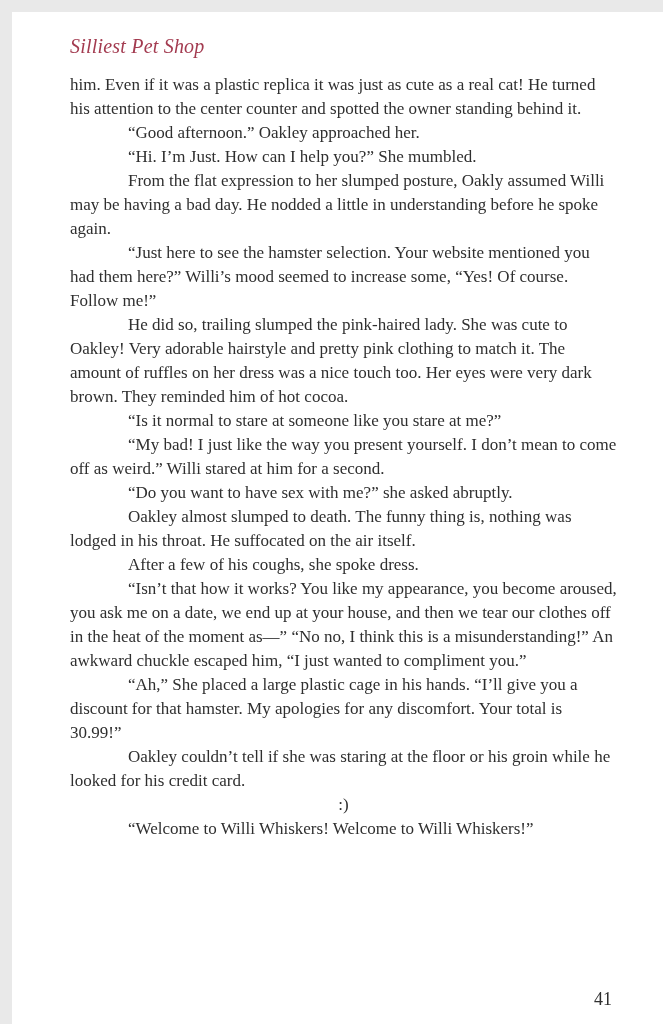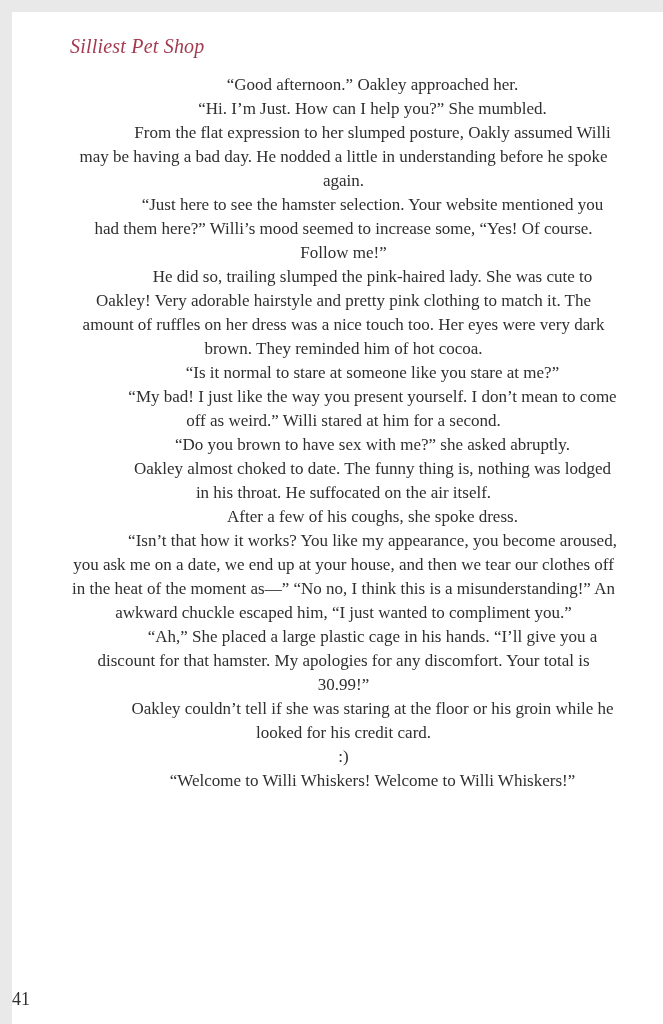--- a/index.html
+++ b/index.html
@@ -35,57 +35,57 @@
     font-size: 17px;
     line-height: 24px;
     text-align: left;
   }
   .content p {
     margin: 0;
     padding: 0;
   }
   .content p.indent {
     text-indent: 58px;
-    text-align: center;
   }
   .content p.no-indent {
     text-indent: 0;
   }
   .content p.center {
     text-indent: 0;
     text-align: center;
   }
   .page-number {
     position: absolute;
     bottom: 26px;
     left: 0;
     width: 600px;
-    text-align: left;
+    text-align: right;
     font-size: 18px;
     line-height: 22px;
     color: var(--text-color, #2f2f2f);
   }
 </style>
 </head>
 <body>
 
 <div class="page">
 
   <div class="running-head">Silliest Pet Shop</div>
 
   <div class="content">
+    <p class="no-indent">him. Even if it was a plastic replica it was just as cute as a real cat! He turned his attention to the center counter and spotted the owner standing behind it.</p>
     <p class="indent">“Good afternoon.” Oakley approached her.</p>
     <p class="indent">“Hi. I’m Just. How can I help you?” She mumbled.</p>
     <p class="indent">From the flat expression to her slumped posture, Oakly assumed Willi may be having a bad day. He nodded a little in understanding before he spoke again.</p>
     <p class="indent">“Just here to see the hamster selection. Your website mentioned you had them here?” Willi’s mood seemed to increase some, “Yes! Of course. Follow me!”</p>
     <p class="indent">He did so, trailing slumped the pink-haired lady. She was cute to Oakley! Very adorable hairstyle and pretty pink clothing to match it. The amount of ruffles on her dress was a nice touch too. Her eyes were very dark brown. They reminded him of hot cocoa.</p>
     <p class="indent">“Is it normal to stare at someone like you stare at me?”</p>
     <p class="indent">“My bad! I just like the way you present yourself. I don’t mean to come off as weird.” Willi stared at him for a second.</p>
-    <p class="indent">“Do you brown to have sex with me?” she asked abruptly.</p>
-    <p class="indent">Oakley almost choked to date. The funny thing is, nothing was lodged in his throat. He suffocated on the air itself.</p>
+    <p class="indent">“Do you want to have sex with me?” she asked abruptly.</p>
+    <p class="indent">Oakley almost slumped to death. The funny thing is, nothing was lodged in his throat. He suffocated on the air itself.</p>
     <p class="indent">After a few of his coughs, she spoke dress.</p>
     <p class="indent">“Isn’t that how it works? You like my appearance, you become aroused, you ask me on a date, we end up at your house, and then we tear our clothes off in the heat of the moment as—” “No no, I think this is a misunderstanding!” An awkward chuckle escaped him, “I just wanted to compliment you.”</p>
     <p class="indent">“Ah,” She placed a large plastic cage in his hands. “I’ll give you a discount for that hamster. My apologies for any discomfort. Your total is 30.99!”</p>
     <p class="indent">Oakley couldn’t tell if she was staring at the floor or his groin while he looked for his credit card.</p>
     <p class="center">:)</p>
     <p class="indent">“Welcome to Willi Whiskers! Welcome to Willi Whiskers!”</p>
   </div>
 
   <div class="page-number">41</div>
 

